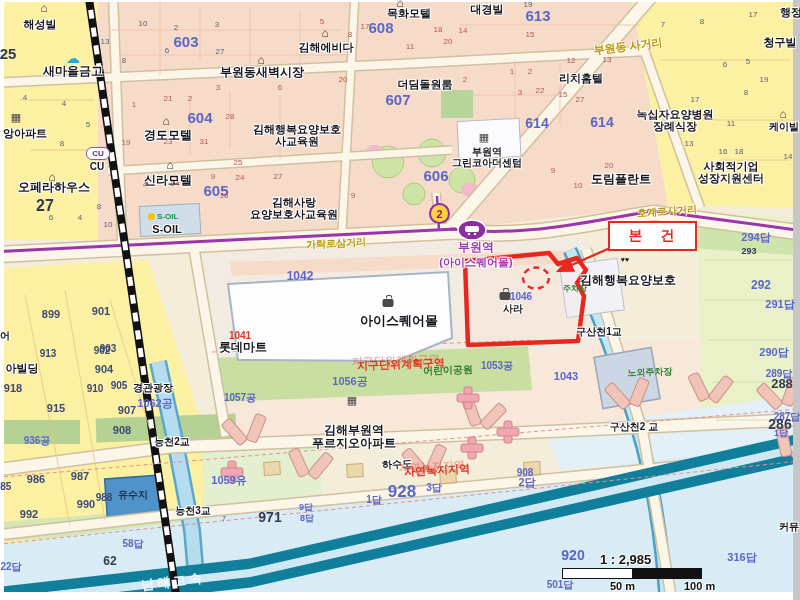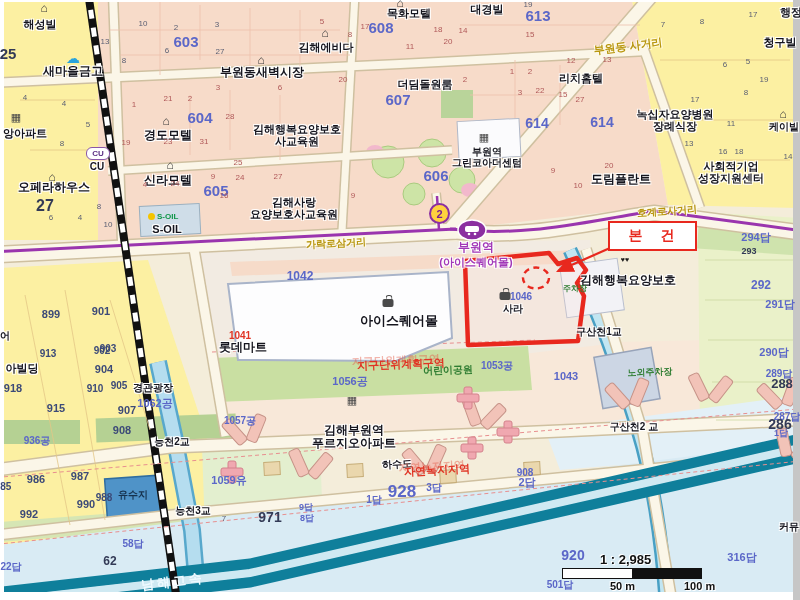--- a/index.html
+++ b/index.html
@@ -331,21 +331,21 @@
       <span class="lb nb" style="left: 398px; top: 100px; font-size: 15px; --r: 0deg;">607</span>
       <span class="lb nb" style="left: 381px; top: 28px; font-size: 15px; --r: 0deg;">608</span>
       <span class="lb nb" style="left: 538px; top: 16px; font-size: 15px; --r: 0deg;">613</span>
       <span class="lb nb" style="left: 537px; top: 124px; font-size: 14px; --r: 0deg;">614</span>
       <span class="lb nb" style="left: 602px; top: 123px; font-size: 14px; --r: 0deg;">614</span>
       <span class="lb nb" style="left: 300px; top: 277px; font-size: 12px; --r: 0deg;">1042</span>
       <span class="lb nb" style="left: 566px; top: 376px; font-size: 11px; --r: 0deg;">1043</span>
       <span class="lb nb" style="left: 521px; top: 297px; font-size: 10px; --r: 0deg;">1046</span>
       <span class="lb nb" style="left: 497px; top: 366px; font-size: 10px; --r: 0deg;">1053공</span>
       <span class="lb nb" style="left: 350px; top: 381px; font-size: 11px; --r: 0deg;">1056공</span>
-      <span class="lb nb" style="left: 240px; top: 398px; font-size: 10px; margin-top: 23px; --r: 0deg;">1057공</span>
+      <span class="lb nb" style="left: 240px; top: 398px; font-size: 10px; --r: 0deg;">1057공</span>
       <span class="lb nb" style="left: 229px; top: 480px; font-size: 11px; --r: 0deg;">1059유</span>
       <span class="lb nb" style="left: 155px; top: 403px; font-size: 11px; --r: 0deg;">1062공</span>
       <span class="lb nb" style="left: 402px; top: 492px; font-size: 17px; --r: 0deg;">928</span>
       <span class="lb nb" style="left: 573px; top: 556px; font-size: 14px; --r: 0deg;">920</span>
       <span class="lb nb" style="left: 37px; top: 441px; font-size: 10px; text-align: right; --r: 0deg;">936공</span>
       <span class="lb nb" style="left: 525px; top: 473px; font-size: 10px; --r: 0deg;">908</span>
       <span class="lb nb" style="left: 527px; top: 482px; font-size: 11px; --r: 0deg;">2답</span>
       <span class="lb nb" style="left: 756px; top: 237px; font-size: 11px; --r: 0deg;">294답</span>
       <span class="lb nb" style="left: 761px; top: 286px; font-size: 12px; --r: 0deg;">292</span>
       <span class="lb nb" style="left: 768px; top: 304px; font-size: 11px; margin-left: 12px; --r: 0deg;">291답</span>

